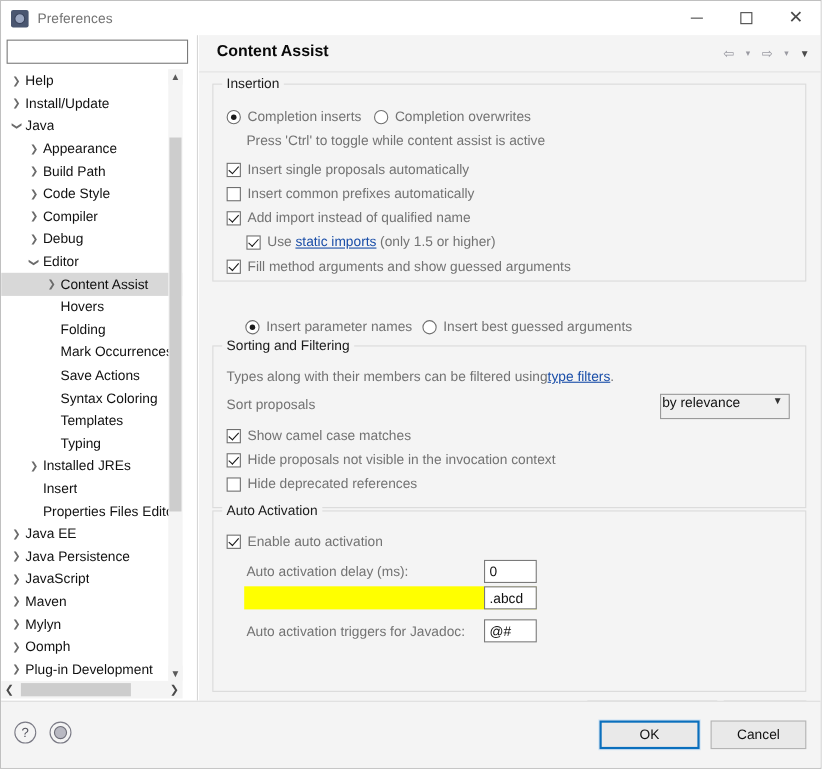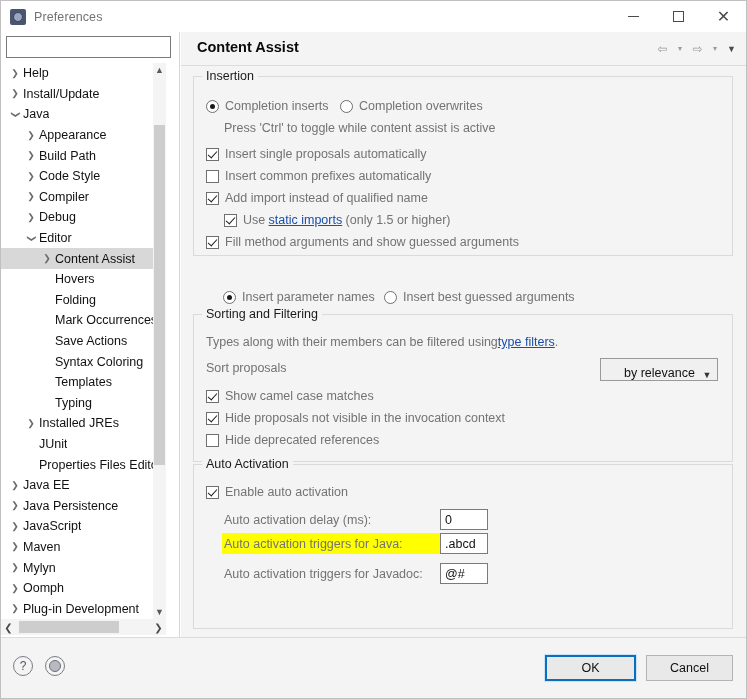--- a/index.html
+++ b/index.html
@@ -196,22 +196,22 @@
   }
   .link { color: #1a4ea8; text-decoration: underline; }
 
   .tinput {
     border: 1px solid #7a7a7a; background: #ffffff;
     height: 21px; font-family: "Liberation Sans", sans-serif;
     font-size: 12.5px; padding: 0 4px; outline: none; color: #111;
   }
   .combo {
     position: absolute; border: 1px solid #9a9a9a; background: #f0f0f0;
-    height: 23px; display: flex; align-items: flex-end;
-    padding-left: 23px; font-size: 12.5px; color: #111;
+    height: 23px; display: flex; align-items: flex-start;
+    padding-left: 1px; font-size: 12.5px; color: #111;
   }
   .combo .cv { flex: 1; }
   .combo .carrow { width: 20px; text-align: center; font-size: 9px; color: #333; }
 
   .hl {
     position: absolute; background: #ffff00;
   }
 
   
   .btn {
@@ -339,21 +339,21 @@
         <div class="tnode" style="padding-left: 38px;">
           <span class="twist"></span>
           <span class="tlabel">Typing</span>
         </div>
         <div class="tnode" style="padding-left: 22px;">
           <span class="twist">❯</span>
           <span class="tlabel">Installed JREs</span>
         </div>
         <div class="tnode" style="padding-left: 22px;">
           <span class="twist"></span>
-          <span class="tlabel">JUnit</span>
+          <span class="tlabel">Insert</span>
         </div>
         <div class="tnode" style="padding-left: 22px;">
           <span class="twist"></span>
           <span class="tlabel">Properties Files Editor</span>
         </div>
         <div class="tnode" style="padding-left: 6px;">
           <span class="twist">❯</span>
           <span class="tlabel">Java EE</span>
         </div>
         <div class="tnode" style="padding-left: 6px;">
@@ -503,23 +503,20 @@
           <span class="txt">Enable auto activation</span>
         </div>
 
         <div class="row" style="left:30px; top:48px;">
           <span class="txt">Auto activation delay (ms):</span>
         </div>
         <input class="tinput" style="position: absolute; left: 246px; top: 44px; width: 48px;" value="0">
 
         <div class="hl" style="left:28px; top:68px; width:266px; height:21px;"></div>
 
-        <div class="row" style="left:30px; top:72px;">
-          <span class="txt">Auto activation triggers for Java:</span>
-        </div>
         <input class="tinput" style="position: absolute; left: 246px; top: 68px; width: 48px;" value=".abcd">
 
         <div class="row" style="left:30px; top:102px;">
           <span class="txt">Auto activation triggers for Javadoc:</span>
         </div>
         <input class="tinput" style="position: absolute; left: 246px; top: 98px; width: 48px;" value="@#">
       </div>
 
       <div class="btn" style="left:353px; top:571px; width:118px; height:25px;">
         <span>Restore Defaults</span>

